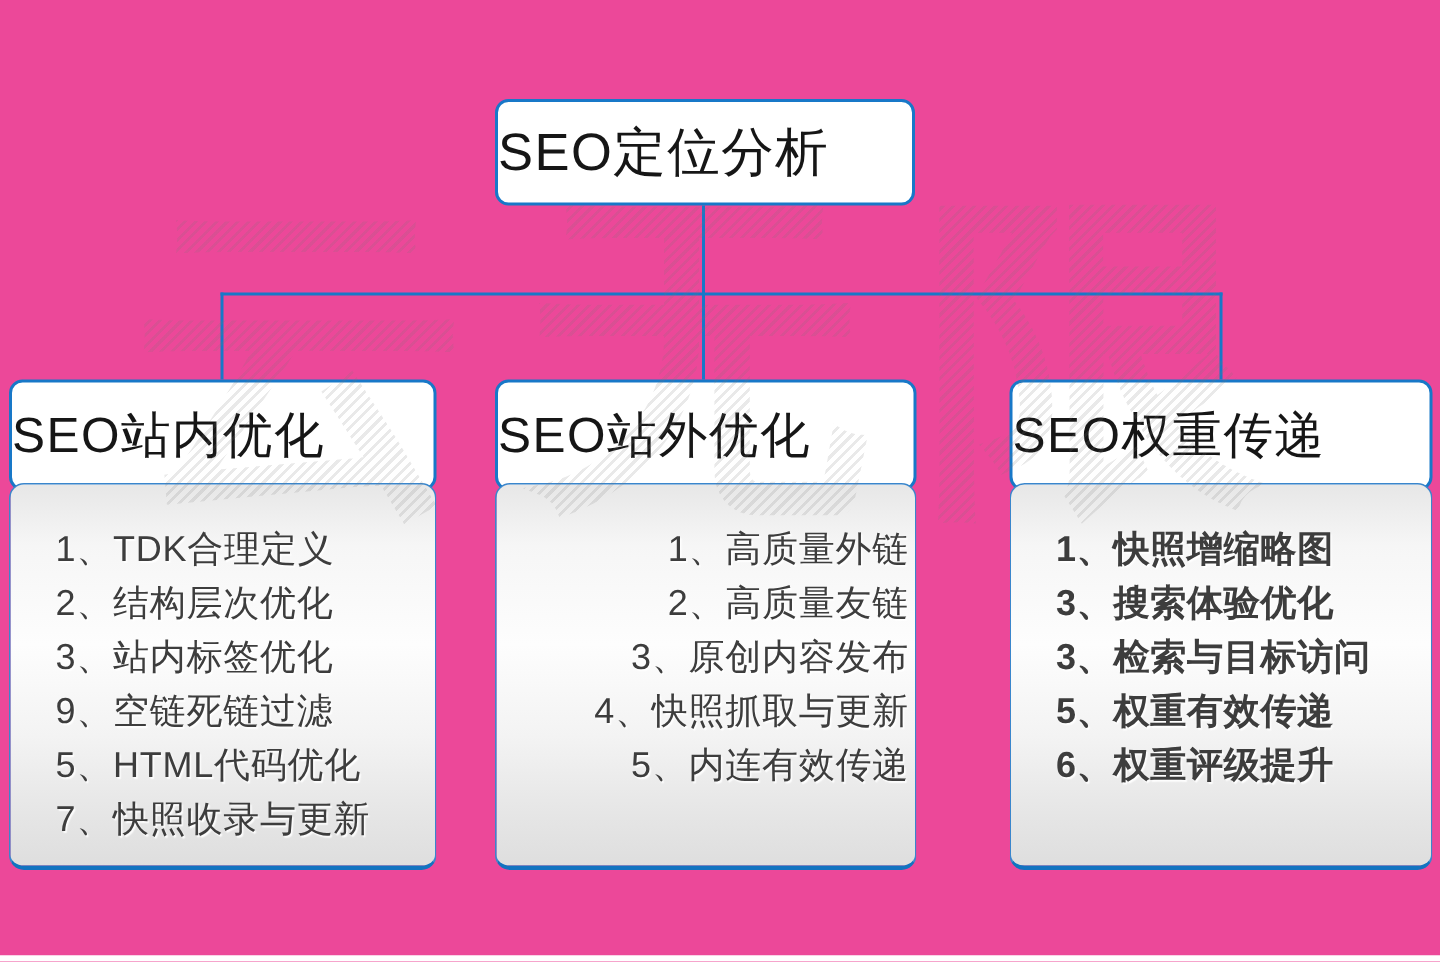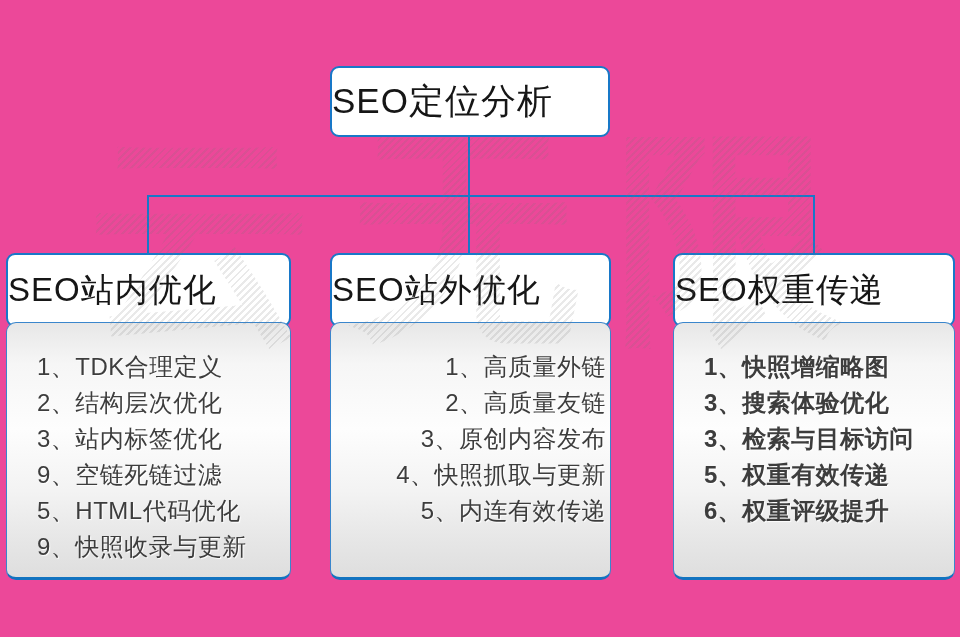--- a/index.html
+++ b/index.html
@@ -131,21 +131,21 @@
   <div class="node header c3">
     <span class="node-label">SEO权重传递</span>
   </div>
 
   <div class="listbox c1">
     <div class="list-item">1、TDK合理定义</div>
     <div class="list-item">2、结构层次优化</div>
     <div class="list-item">3、站内标签优化</div>
     <div class="list-item">9、空链死链过滤</div>
     <div class="list-item">5、HTML代码优化</div>
-    <div class="list-item">9、快照收录与更新</div>
+    <div class="list-item">7、快照收录与更新</div>
   </div>
 
   <div class="listbox c2">
     <div class="list-item">1、高质量外链</div>
     <div class="list-item">2、高质量友链</div>
     <div class="list-item">3、原创内容发布</div>
     <div class="list-item">4、快照抓取与更新</div>
     <div class="list-item">5、内连有效传递</div>
   </div>
 

